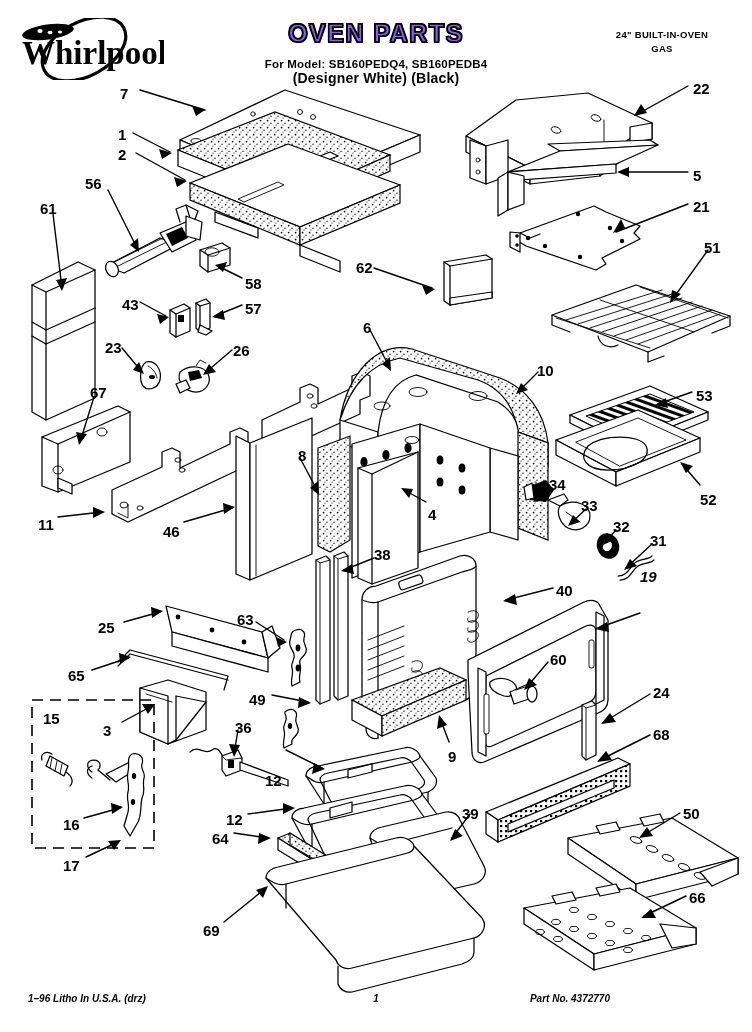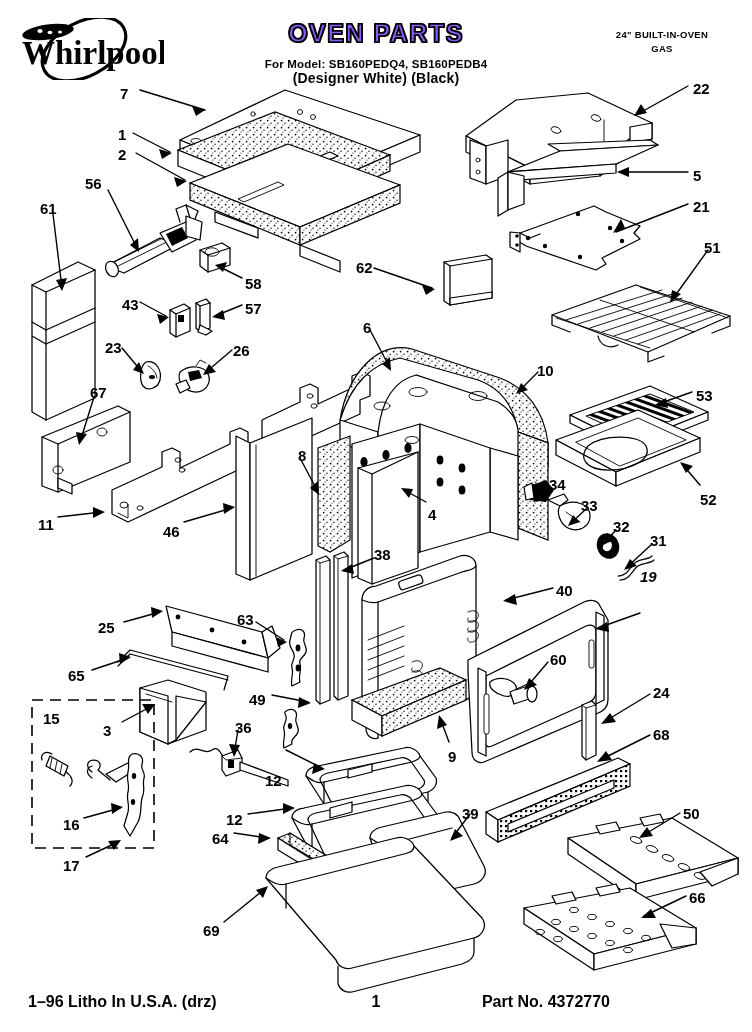--- a/index.html
+++ b/index.html
@@ -22,21 +22,21 @@
       -1px -1px 0 #000, 1px -1px 0 #000,-1px 1px 0 #000, 1px 1px 0 #000;
     line-height:1.05;
   }
   .title-sub1{font-size:11.5px;font-weight:bold;margin-top:12px;letter-spacing:.2px;}
   .title-sub2{font-size:14px;font-weight:bold;letter-spacing:.2px;}
 
   .corner-title{position:absolute;left:582px;top:28px;width:160px;text-align:center;
     font-size:9.5px;font-weight:bold;line-height:1.45;letter-spacing:.3px;}
 
   
-  .footer{position:absolute;left:0;top:993px;width:632px;height:20px;font-size:16px;font-weight:bold;}
+  .footer{position:absolute;left:0;top:993px;width:632px;height:20px;font-size:10px;font-weight:bold;font-style:italic;}
   .footer .f-left{position:absolute;left:28px;top:0;}
   .footer .f-mid{position:absolute;left:0;top:0;width:752px;text-align:center;}
   .footer .f-right{position:absolute;right:22px;top:0;}
 
   
   .callout{
     position:absolute;font-size:15px;font-weight:bold;
     font-family:"Liberation Sans", sans-serif;
     line-height:1;letter-spacing:0px;white-space:nowrap;
   }

